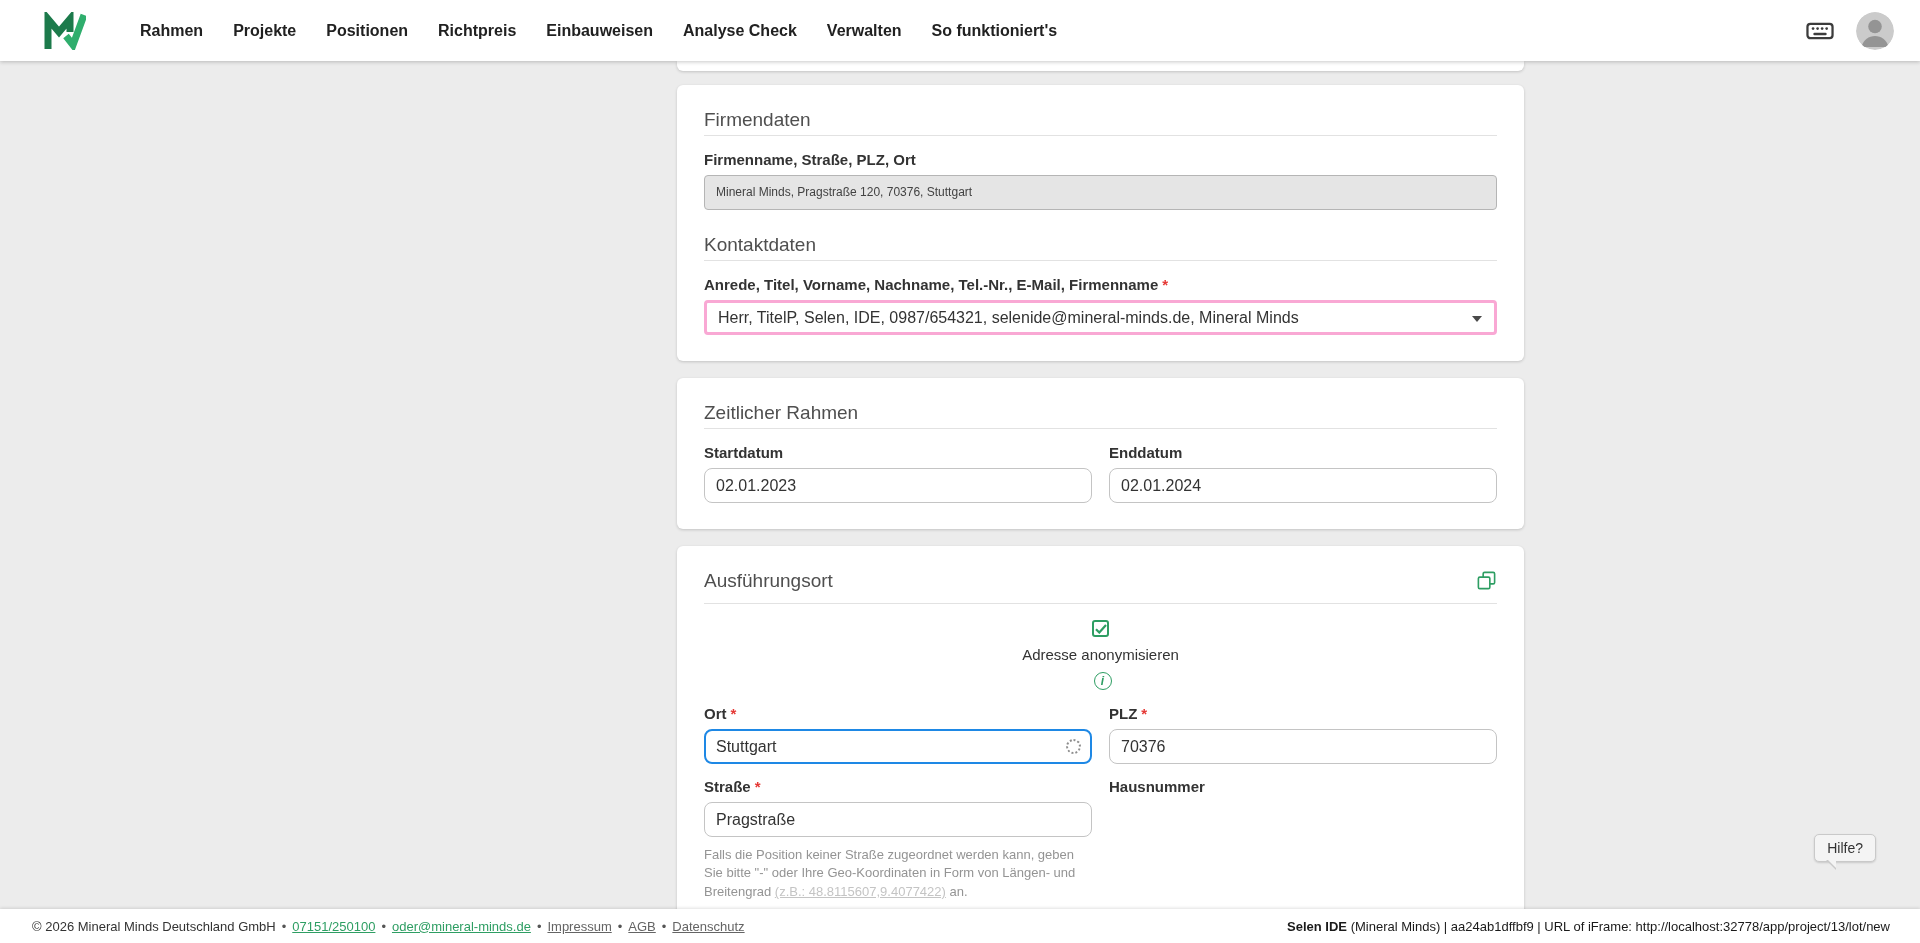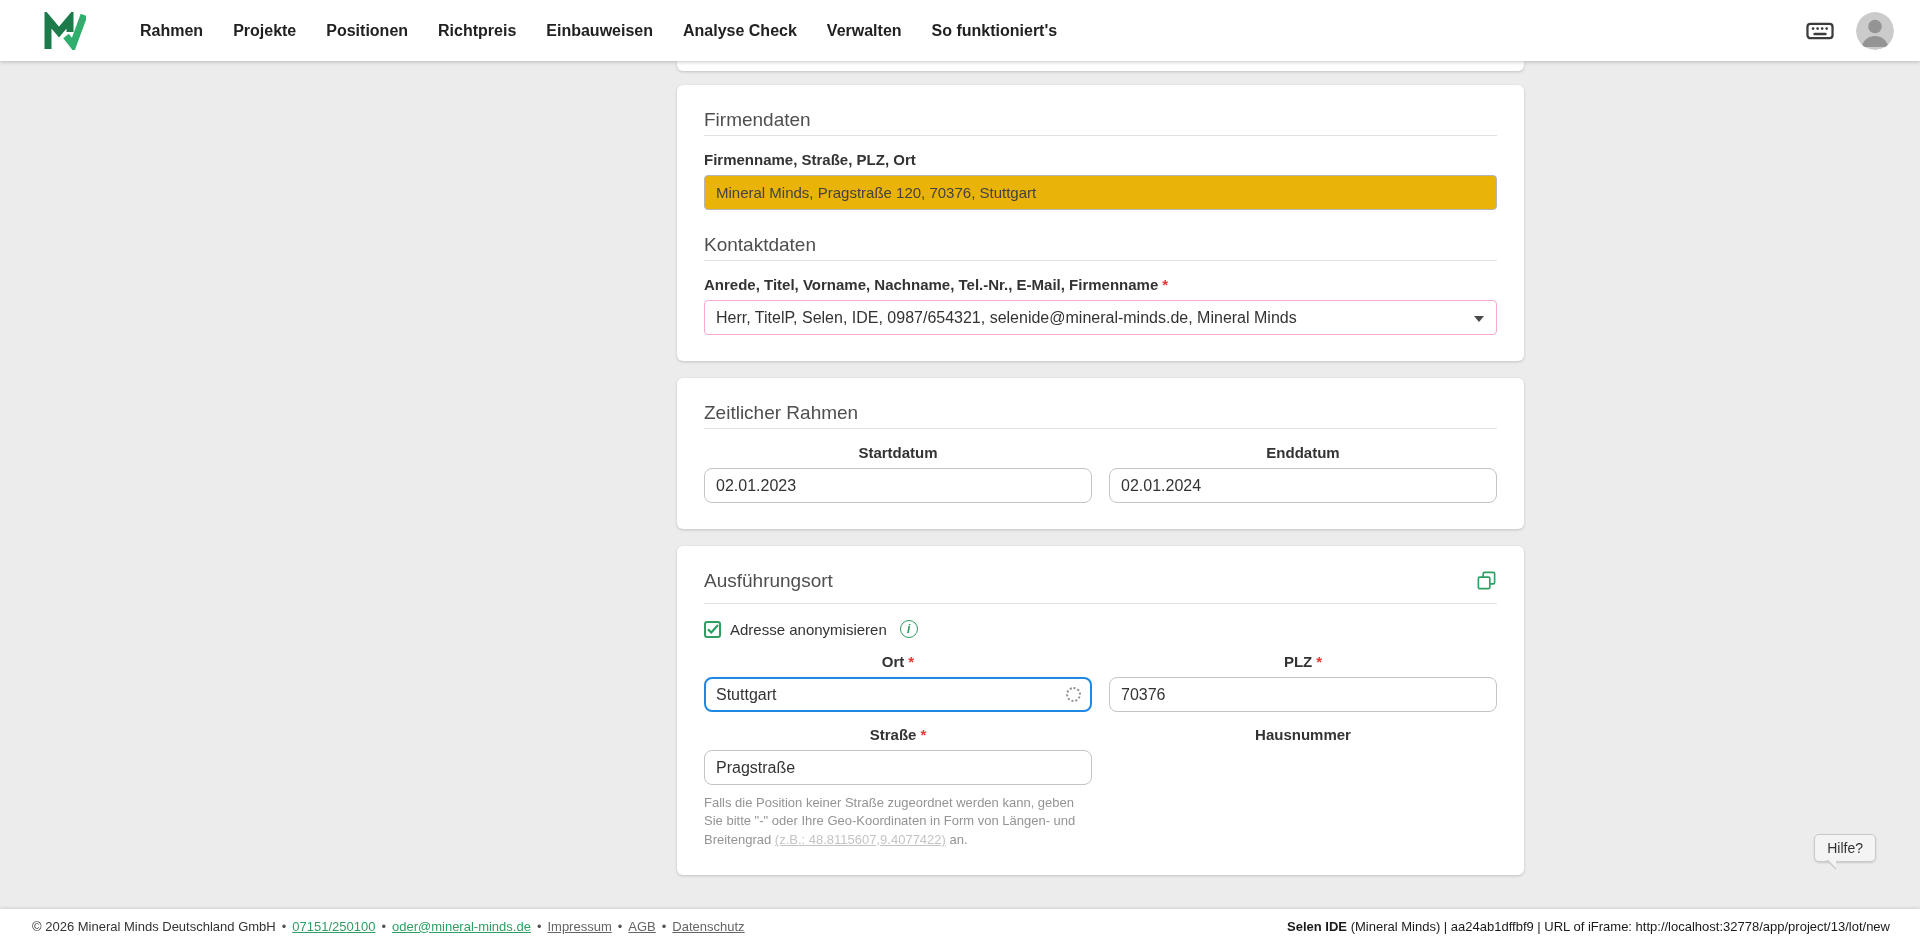--- a/index.html
+++ b/index.html
@@ -51,50 +51,50 @@
     margin: 0; padding-bottom: 4px; border-bottom: 1px solid #e2e2e2;
   }
   .card-title.sub { margin-top: 24px; }
   .title-row {
     display: flex; justify-content: space-between; align-items: flex-start;
     border-bottom: 1px solid #e2e2e2; padding-bottom: 11px;
   }
   .title-row .card-title { border-bottom: none; padding-bottom: 0; }
 
   .field-label { font-size: 15px; font-weight: 700; color: #333; margin: 15px 0 7px; }
-  .grid2 .field-label { margin-top: 0; text-align: center; }
+  .grid2 .field-label { margin-top: 0; }
   .req { color: #e53935; margin-left: 4px; font-weight: 700; }
 
   .text-input {
     width: 100%; height: 35px; border: 1px solid #c4c4c4; border-radius: 8px;
     padding: 0 11px; font-size: 16px; color: #333; background: #fff;
     font-family: inherit;
   }
   .text-input.focused { border: 2px solid #1e88e5; padding: 0 10px; }
   .readonly-field {
-    height: 35px; line-height: 33px; background: #eab308;
+    height: 35px; line-height: 33px; background: #e5e5e5;
     border: 1px solid #b5b5b5; border-radius: 4px;
-    padding: 0 11px; font-size: 15px; color: #424242;
+    padding: 0 11px; font-size: 12px; color: #424242;
     white-space: nowrap; overflow: hidden;
   }
   .select-box {
-    height: 35px; border: 1px solid #f9a8d4; border-radius: 4px;
+    height: 35px; border: 3px solid #f9a8d4; border-radius: 4px;
     padding: 0 34px 0 11px; display: flex; align-items: center;
     font-size: 16px; color: #333; background: #fff; position: relative; cursor: pointer;
   }
   .select-caret {
     position: absolute; right: 12px; top: 50%; margin-top: -2px;
     width: 0; height: 0;
     border-left: 5px solid transparent; border-right: 5px solid transparent;
     border-top: 6px solid #4a4a4a;
   }
 
   .grid2 { display: grid; grid-template-columns: 1fr 1fr; column-gap: 17px; row-gap: 14px; margin-top: 15px; }
 
-  .checkbox-row { display: flex; align-items: center; gap: 9px; margin-top: 16px; }
+  .checkbox-row { display: flex; align-items: center; gap: 9px; margin-top: 16px; flex-direction: column; }
   .checkbox {
     width: 17px; height: 17px; border: 2px solid #2e9e63; border-radius: 3px;
     background: #fff; display: flex; align-items: center; justify-content: center; cursor: pointer;
   }
   .cb-label { font-size: 15px; color: #333; }
   .info-icon {
     width: 18px; height: 18px; border: 1.5px solid #2e9e63; border-radius: 50%;
     color: #2e9e63; font-size: 12px; font-weight: 700; font-style: italic;
     display: flex; align-items: center; justify-content: center; cursor: pointer; margin-left: 4px;
   }

